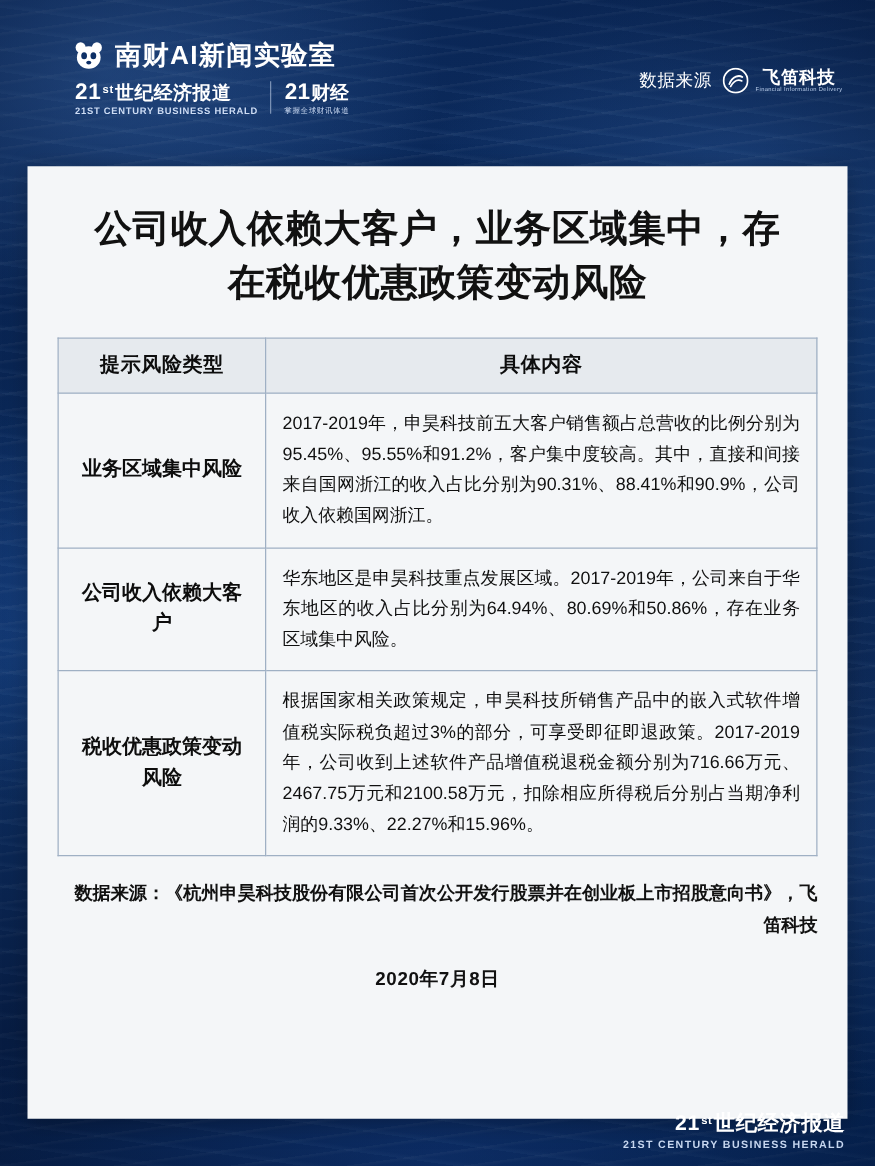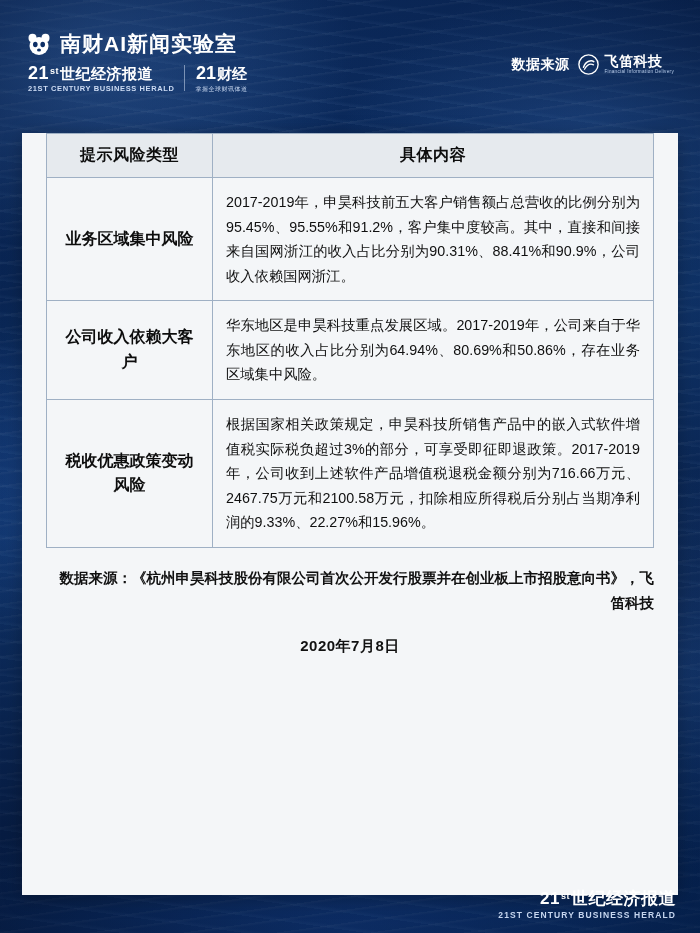--- a/index.html
+++ b/index.html
@@ -50,21 +50,21 @@
   
   .header {
     position: absolute;
     top: 0; left: 0; right: 0;
     height: 120px;
     padding: 30px 26px 0 26px;
     display: flex;
     justify-content: space-between;
     align-items: flex-start;
   }
-  .brand-left { display: flex; flex-direction: column; gap: 6px; }
+  .brand-left { display: flex; flex-direction: column; gap: 6px; margin-left: 32px; }
   .brand-top { display: flex; align-items: center; gap: 8px; }
   .brand-mark { width: 26px; height: 26px; }
   .brand-lab-name {
     color: #ffffff;
     font-size: 21px;
     font-weight: bold;
     letter-spacing: 1px;
   }
   .brand-bottom { display: flex; align-items: center; gap: 10px; margin-left: 2px; }
   .b21 { display: flex; flex-direction: column; line-height: 1.05; }
@@ -103,26 +103,26 @@
   .bcj-en {
     color: #cddcf4;
     font-size: 6px;
     letter-spacing: 0.5px;
     margin-top: 3px;
   }
   .brand-right { display: flex; align-items: center; gap: 9px; padding-top: 24px; }
   .src-label {
     color: #ffffff;
     font-size: 14px;
-    font-weight: bold;
+    font-weight: normal;
     letter-spacing: 0.5px;
   }
   .feidi { display: flex; align-items: center; gap: 5px; }
   .feidi-logo { width: 21px; height: 21px; }
-  .feidi-text { display: flex; flex-direction: column; line-height: 1; }
+  .feidi-text { display: flex; flex-direction: column; line-height: 1; align-items: center; }
   .feidi-cn { color: #ffffff; font-size: 14px; font-weight: bold; letter-spacing: 0.5px; }
   .feidi-en { color: #b9cdea; font-size: 4.6px; letter-spacing: 0.3px; margin-top: 2px; }
 
   
   .card {
     position: absolute;
     top: 133px; left: 22px;
     width: 656px;
     height: 762px;
     background: #f4f6f8;
@@ -279,20 +279,21 @@
       <span class="feidi-text">
         <span class="feidi-cn">飞笛科技</span>
         <span class="feidi-en">Financial Information Delivery</span>
       </span>
     </span>
   </div>
 </div>
 
 <div class="card">
 
+  <div class="card-title">公司收入依赖大客户，业务区域集中，存在税收优惠政策变动风险</div>
 
   <table class="risk-table">
     <thead>
       <tr>
         <th class="col-type">提示风险类型</th>
         <th>具体内容</th>
       </tr>
     </thead>
     <tbody>
       <tr>

